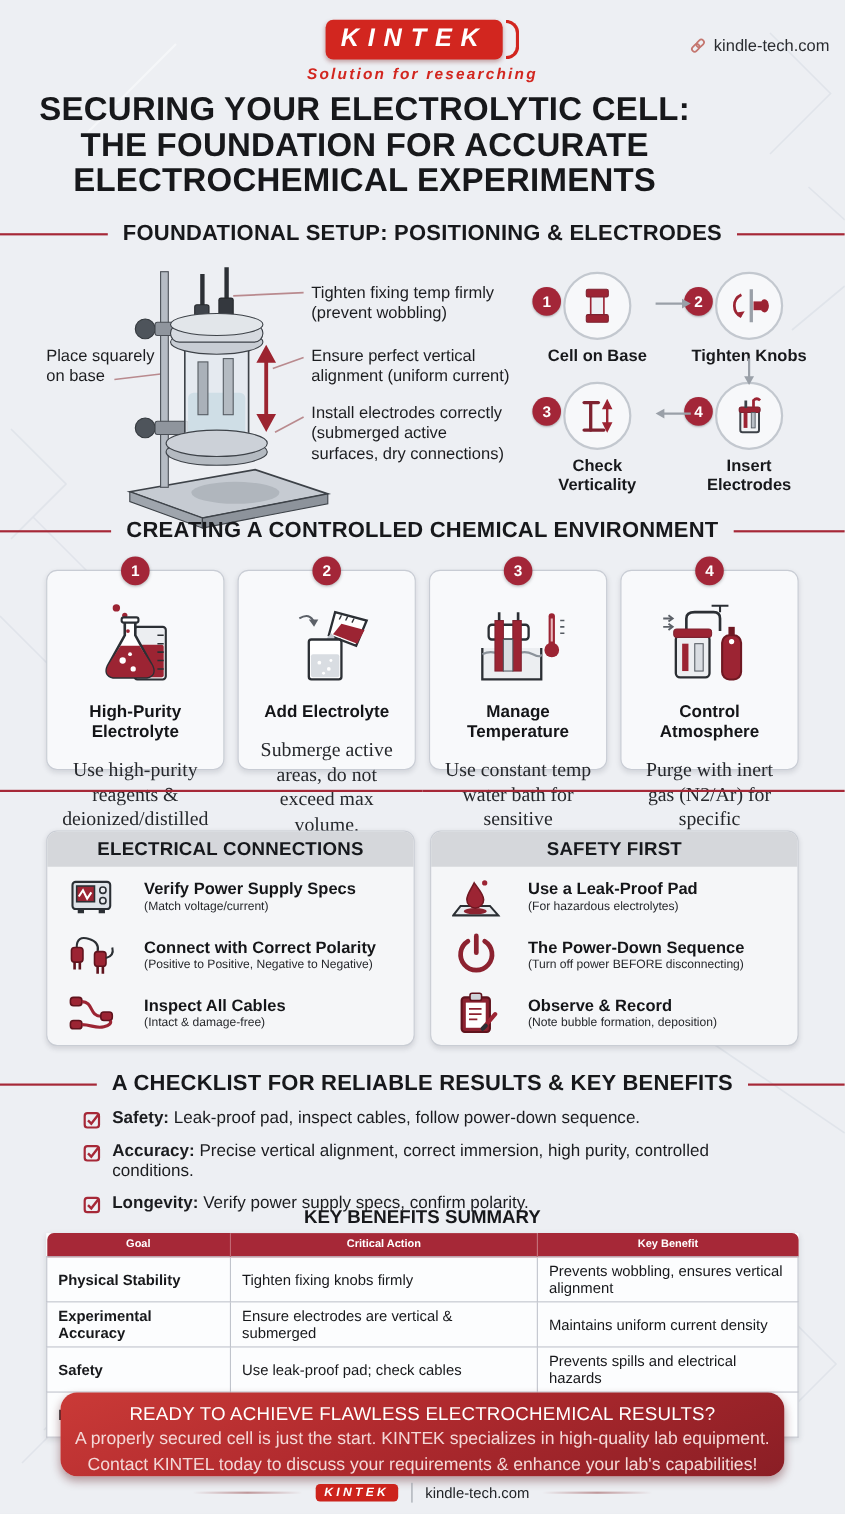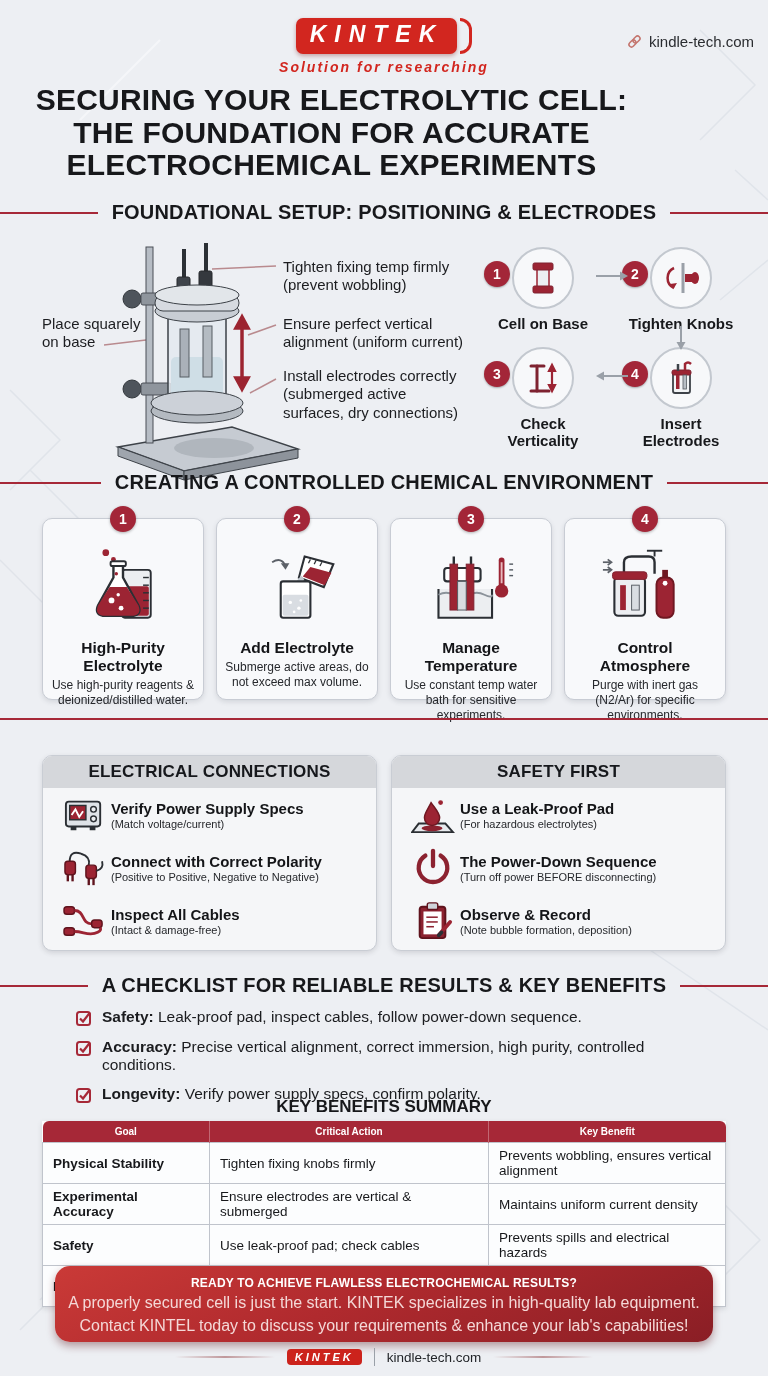--- a/index.html
+++ b/index.html
@@ -35,48 +35,48 @@
   .flow-badge{position:absolute;left:6px;top:14px;width:26px;height:26px;border-radius:50%;background:#a32638;color:#fff;font-weight:bold;font-size:14px;display:flex;align-items:center;justify-content:center;box-shadow:0 1px 2px rgba(0,0,0,.3);}
   .flow-label{margin:6px auto 0;width:110px;font-weight:bold;font-size:15px;color:#17181b;line-height:1.15;}
   .flow-arrow{position:absolute;}
 
   
   .cards{position:absolute;top:518px;left:42px;width:684px;display:flex;gap:12px;}
   .card{position:relative;flex:1;background:#f8f9fb;border:1px solid #c8ccd4;border-radius:10px;box-shadow:0 2px 5px rgba(60,65,75,.14);padding:24px 8px 12px;text-align:center;height:182px;box-sizing:border-box;}
   .card-badge{position:absolute;top:-13px;left:50%;transform:translateX(-50%);width:26px;height:26px;border-radius:50%;background:#a32638;color:#fff;font-weight:bold;font-size:14px;display:flex;align-items:center;justify-content:center;box-shadow:0 1px 3px rgba(0,0,0,.3);}
   .card-icon{height:92px;display:flex;align-items:center;justify-content:center;}
   .card-title{font-weight:bold;font-size:15.5px;color:#141518;margin-top:4px;}
-  .card-desc{font-size:12px;color:#26282c;line-height:1.25;margin-top:3px;}
+  .card-desc{font-size:18px;color:#26282c;line-height:1.25;margin-top:13px;font-family:Liberation Serif, serif;}
 
   
   .panels{position:absolute;top:755px;left:42px;width:684px;display:flex;gap:14px;}
   .panel{flex:1;background:#f5f6f8;border:1px solid #c9cdd4;border-radius:10px;box-shadow:0 2px 5px rgba(60,65,75,.16);height:196px;box-sizing:border-box;}
   .panel-header{background:#d5d7db;border-radius:9px 9px 0 0;text-align:center;font-weight:bold;font-size:17px;color:#16181c;padding:6px 0;letter-spacing:.2px;}
-  .panel-item{display:flex;align-items:center;gap:4px;padding:7px 10px 6px 18px;}
+  .panel-item{display:flex;align-items:center;gap:24px;padding:7px 10px 6px 18px;}
   .panel-item-icon{width:46px;flex:none;display:flex;justify-content:center;}
   .panel-item-title{font-weight:bold;font-size:15px;color:#141518;line-height:1.15;}
   .panel-item-desc{font-size:11px;color:#26282c;line-height:1.15;margin-top:1px;}
 
   
   .checklist{position:absolute;top:1008px;left:75px;width:640px;}
   .check-row{display:flex;align-items:flex-start;gap:9px;margin-bottom:11px;font-size:15.5px;color:#1b1c1f;}
   .check-row svg{flex:none;margin-top:1px;}
   .check-label{font-weight:bold;}
   .table-title{position:absolute;top:1097px;left:0;width:768px;text-align:center;font-weight:bold;font-size:17px;color:#17181b;}
   table.benefits{position:absolute;top:1121px;left:42px;width:684px;border-collapse:collapse;background:#fcfdfe;box-shadow:0 2px 5px rgba(60,65,75,.15);}
   table.benefits th{background:#a62837;color:#fff;font-weight:bold;font-size:10px;padding:5px 8px;border-right:1px solid rgba(255,255,255,.3);}
   table.benefits th:first-child{border-radius:6px 0 0 0;}
   table.benefits th:last-child{border-radius:0 6px 0 0;border-right:none;}
   table.benefits td{font-size:13.5px;color:#17181b;padding:5px 10px;border:1px solid #c0c4cc;height:20px;}
   table.benefits td.goal{font-weight:bold;width:146px;}
   table.benefits td.action{width:258px;}
 
   
   .cta{position:absolute;top:1266px;left:55px;width:658px;height:76px;border-radius:15px;background:linear-gradient(155deg,#ca3a37 0%,#b02a2e 45%,#8a1e25 100%);box-shadow:0 4px 9px rgba(90,20,25,.4);text-align:center;color:#fff;box-sizing:border-box;padding-top:10px;}
-  .cta-heading{font-weight:bold;font-size:12px;letter-spacing:.2px;}
+  .cta-heading{font-weight:normal;font-size:17px;letter-spacing:.2px;}
   .cta-line{font-size:16px;color:#f4d8d7;line-height:1.32;margin-top:2px;}
   .cta-line:first-of-type{margin-top:4px;}
 
   
   .footer{position:absolute;top:1348px;left:0;width:768px;display:flex;align-items:center;justify-content:center;gap:12px;}
   .footer .f-rule{width:100px;height:2px;background:linear-gradient(90deg,rgba(190,150,152,0),#c0989b,rgba(190,150,152,0));}
   .footer .mini-logo{background:#cc231c;border-radius:4px;padding:2px 8px;color:#fff;font-weight:bold;font-style:italic;font-size:11px;letter-spacing:3px;}
   .footer .f-div{width:1px;height:18px;background:#9aa0a8;}
   .footer .f-site{font-size:13.5px;color:#222428;}
 </style>

